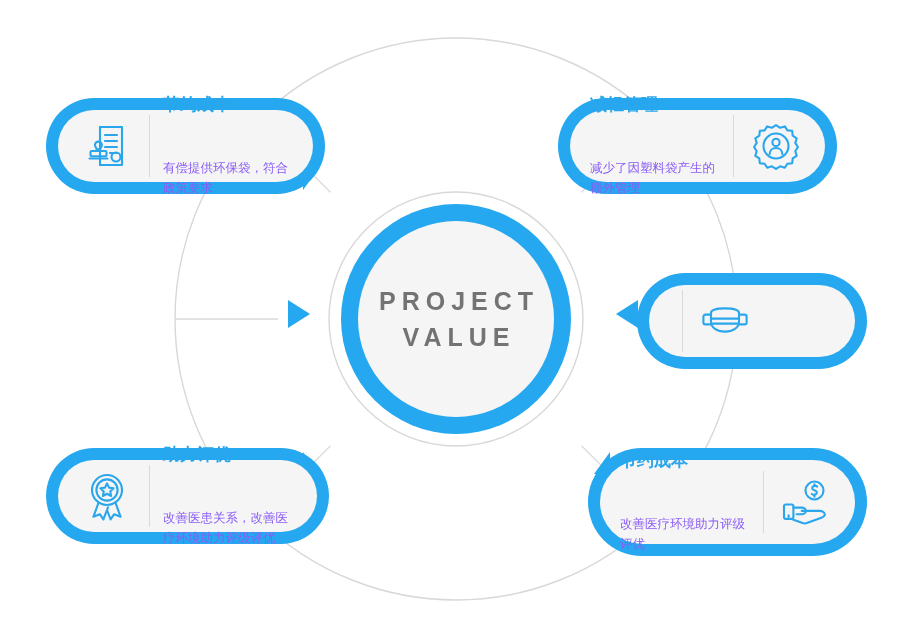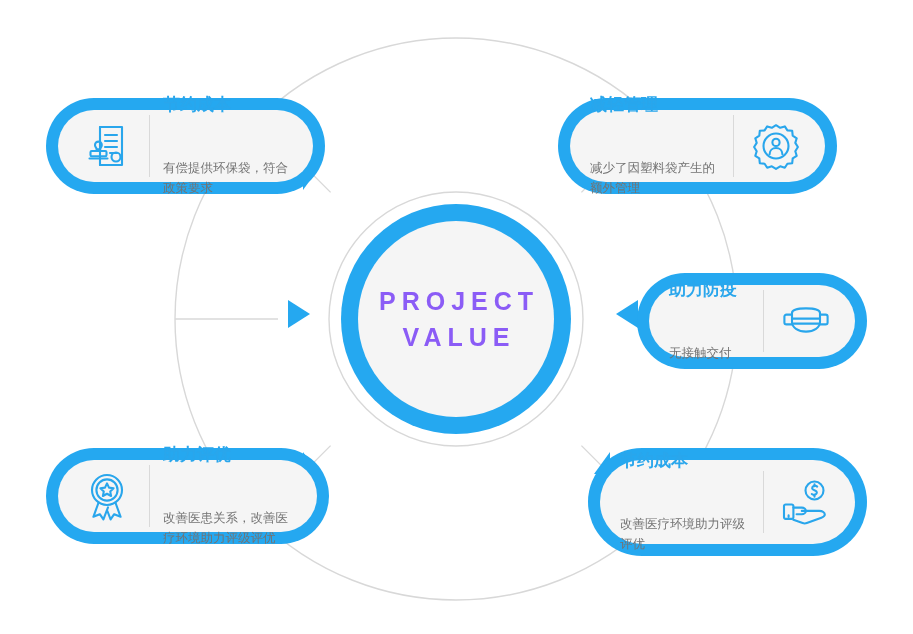--- a/index.html
+++ b/index.html
@@ -43,21 +43,21 @@
     width: 196px;
     height: 196px;
     border-radius: 50%;
     background: #f5f5f5;
     display: flex;
     flex-direction: column;
     align-items: center;
     justify-content: center;
   }
   .hub-line {
-    color: #8b5cf6;
+    color: #737373;
     font-size: 25px;
     font-weight: bold;
     letter-spacing: 6px;
     line-height: 1.45;
     text-indent: 6px;
   }
 
   
   .card {
     position: absolute;
@@ -97,21 +97,21 @@
   }
   .card-title {
     color: #29a6ec;
     font-size: 17px;
     font-weight: bold;
     line-height: 1.3;
     margin-bottom: 3px;
     white-space: nowrap;
   }
   .card-desc {
-    color: #737373;
+    color: #8b5cf6;
     font-size: 12.5px;
     line-height: 1.55;
     margin-top: 43px;
   }
 
   
   #card-tl { left: 46px;  top: 98px;  width: 279px; height: 96px; }
   #card-ml { left: 46px;  top: 273px; width: 247px; height: 96px; }
   #card-bl { left: 46px;  top: 448px; width: 283px; height: 96px; }
   #card-tr { left: 558px; top: 98px;  width: 279px; height: 96px; }
@@ -230,24 +230,20 @@
           <circle cx="24" cy="20.4" r="3.6"></circle>
           <path d="M17.6 32.2 c0-3.8 2.9-6.2 6.4-6.2 s6.4 2.4 6.4 6.2"></path>
         </svg>
       </div>
     </div>
   </div>
 
 
   <div class="card" id="card-mr">
     <div class="card-inner">
-      <div class="text-cell">
-        <div class="card-title">助力防疫</div>
-        <div class="card-desc">无接触交付</div>
-      </div>
       <div class="divider"></div>
       <div class="icon-cell">
         <svg class="ico" width="52" height="40" viewBox="0 0 52 40" fill="none" stroke="#29a6ec" stroke-width="2.1" stroke-linecap="round" stroke-linejoin="round">
           <path d="M12 12 c0-3 3-4.6 14-4.6 s14 1.6 14 4.6 v9 c0 5.4-6 9.6-14 9.6 s-14-4.2-14-9.6 z"></path>
           <path d="M12 13.6 H6.4 a2 2 0 0 0 -2 2 v5.8 a2 2 0 0 0 2 2 H12"></path>
           <path d="M40 13.6 h5.6 a2 2 0 0 1 2 2 v5.8 a2 2 0 0 1 -2 2 H40"></path>
           <path d="M12.6 17.6 H39.4 M13.4 22.6 H38.6"></path>
         </svg>
       </div>
     </div>

